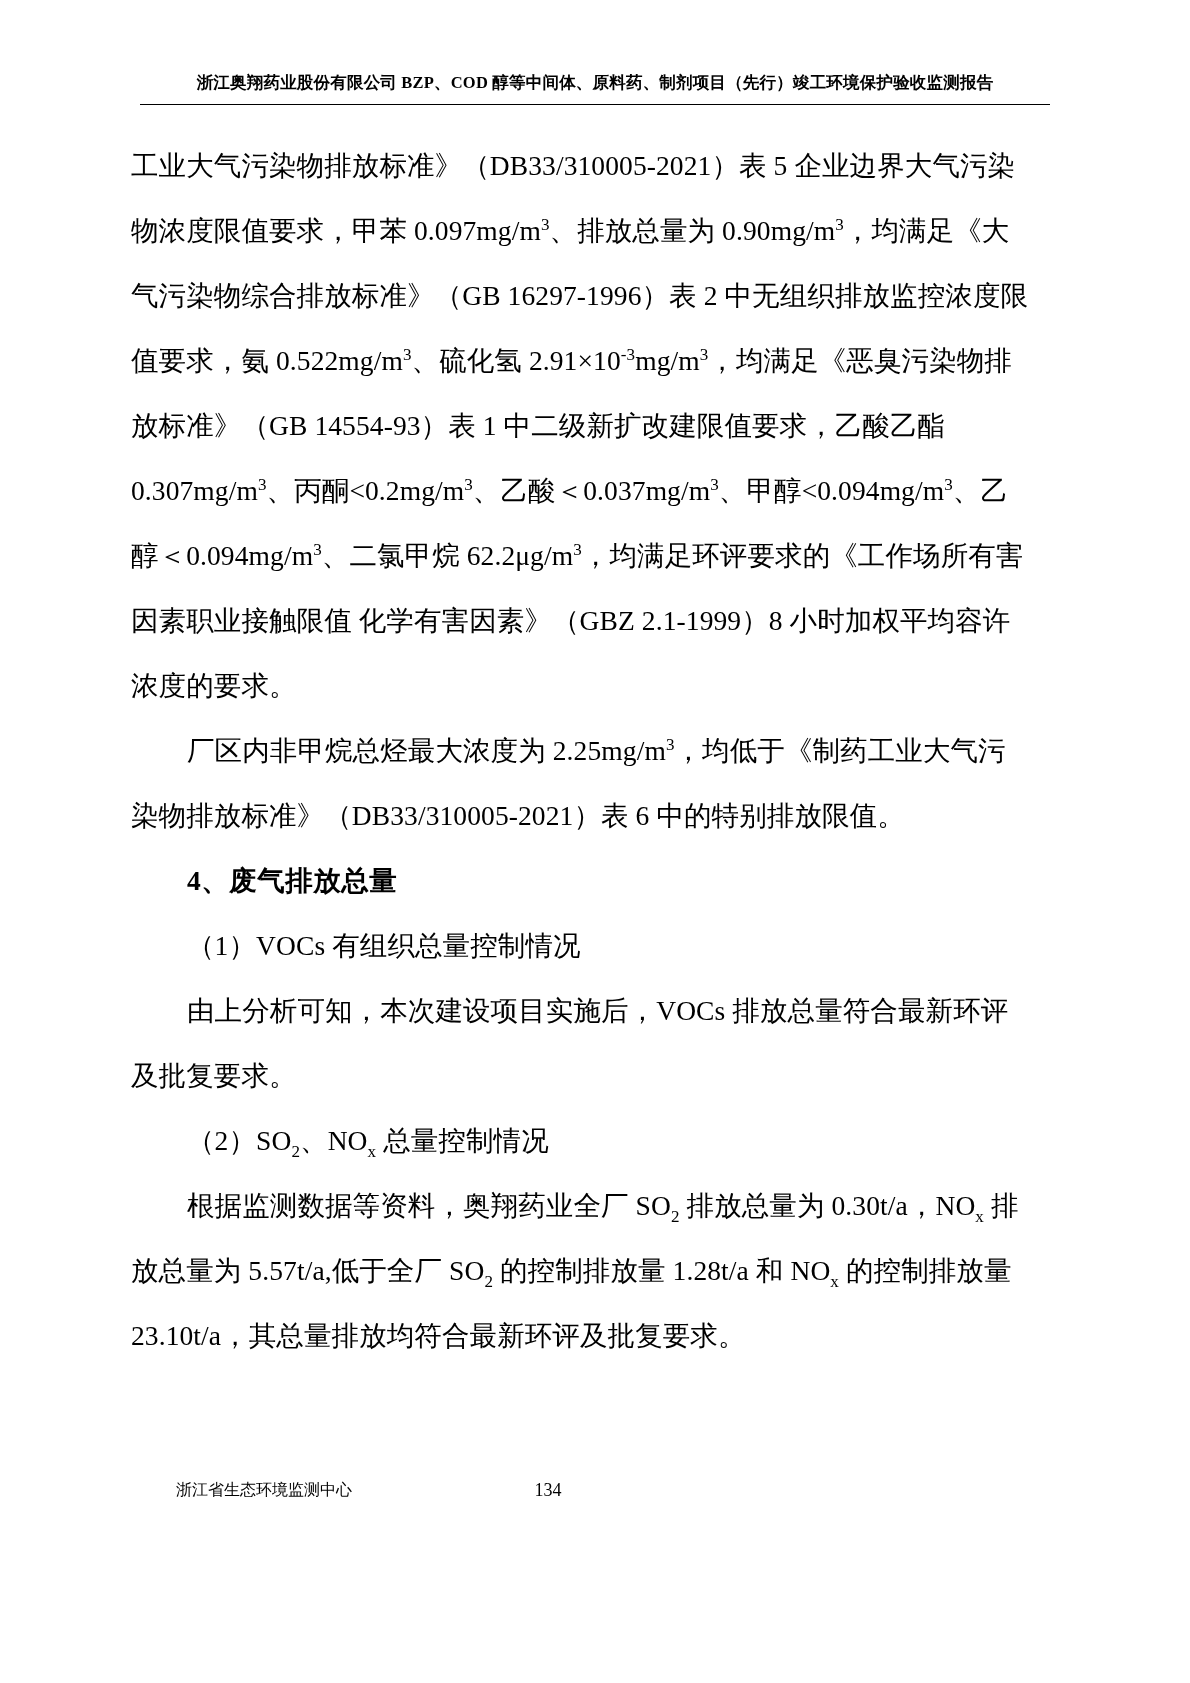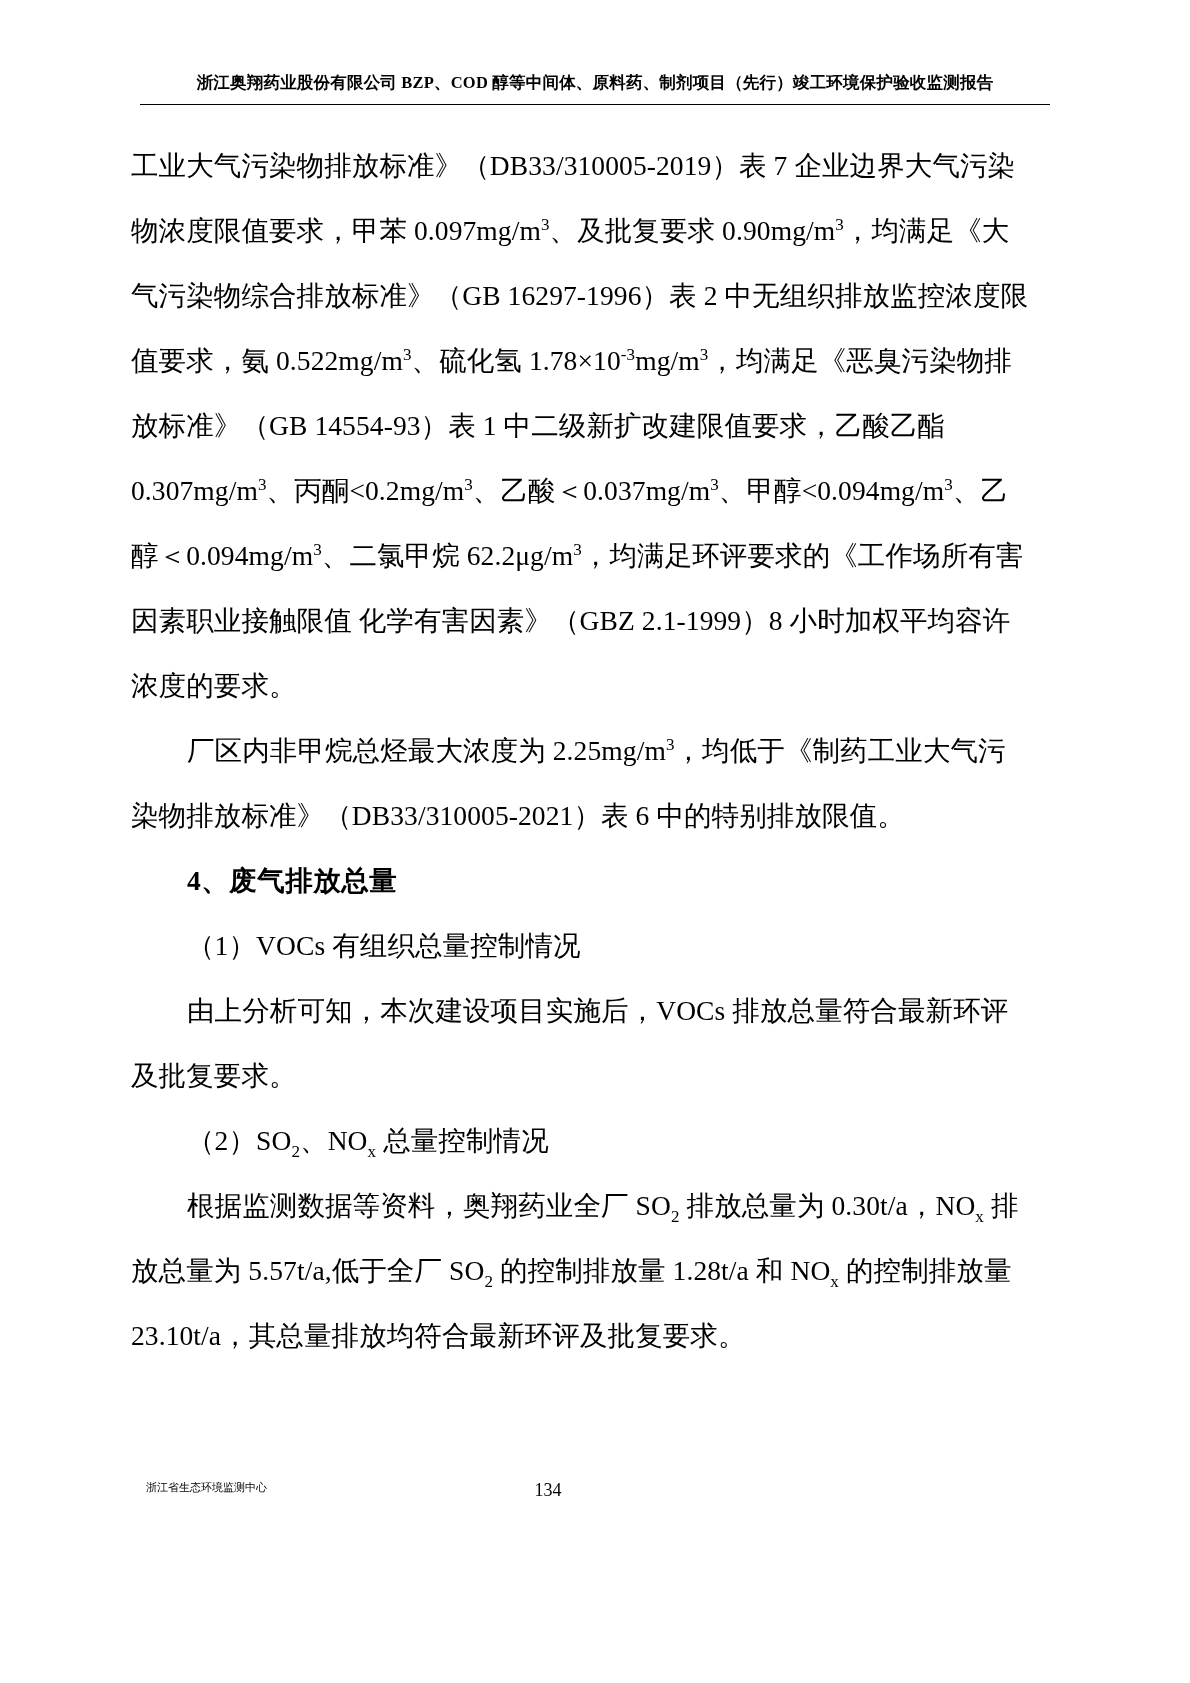--- a/index.html
+++ b/index.html
@@ -69,50 +69,50 @@
   }
   sup, sub {
     font-size: 0.62em;
     line-height: 0;
   }
   sup { vertical-align: super; }
   sub { vertical-align: sub; }
   
   .footer-left {
     position: absolute;
-    left: 146px;
+    left: 176px;
     top: 1480px;
-    font-size: 11px;
+    font-size: 16px;
   }
   .footer-page {
     position: absolute;
     left: 0;
     top: 1480px;
     width: 1096px;
     text-align: center;
     font-size: 18px;
   }
 </style>
 </head>
 <body>
 
 <div class="page">
 
   <div class="header">浙江奥翔药业股份有限公司 BZP、COD 醇等中间体、原料药、制剂项目（先行）竣工环境保护验收监测报告</div>
   <div class="header-rule"></div>
 
   <div class="content">
 
-    <p><span>工业大气污染物排放标准》（DB33/310005-2019）表 7 企业边界大气污染</span></p>
+    <p><span>工业大气污染物排放标准》（DB33/310005-2021）表 5 企业边界大气污染</span></p>
 
-    <p><span>物浓度限值要求，甲苯 0.097mg/m</span><sup>3</sup><span>、及批复要求 0.90mg/m</span><sup>3</sup><span>，均满足《大</span></p>
+    <p><span>物浓度限值要求，甲苯 0.097mg/m</span><sup>3</sup><span>、排放总量为 0.90mg/m</span><sup>3</sup><span>，均满足《大</span></p>
 
     <p><span>气污染物综合排放标准》（GB 16297-1996）表 2 中无组织排放监控浓度限</span></p>
 
-    <p><span>值要求，氨 0.522mg/m</span><sup>3</sup><span>、硫化氢 1.78×10</span><sup>-3</sup><span>mg/m</span><sup>3</sup><span>，均满足《恶臭污染物排</span></p>
+    <p><span>值要求，氨 0.522mg/m</span><sup>3</sup><span>、硫化氢 2.91×10</span><sup>-3</sup><span>mg/m</span><sup>3</sup><span>，均满足《恶臭污染物排</span></p>
 
     <p><span>放标准》（GB 14554-93）表 1 中二级新扩改建限值要求，乙酸乙酯</span></p>
 
     <p><span>0.307mg/m</span><sup>3</sup><span>、丙酮&lt;0.2mg/m</span><sup>3</sup><span>、乙酸＜0.037mg/m</span><sup>3</sup><span>、甲醇&lt;0.094mg/m</span><sup>3</sup><span>、乙</span></p>
 
     <p><span>醇＜0.094mg/m</span><sup>3</sup><span>、二氯甲烷 62.2μg/m</span><sup>3</sup><span>，均满足环评要求的《工作场所有害</span></p>
 
     <p><span>因素职业接触限值  化学有害因素》（GBZ 2.1-1999）8 小时加权平均容许</span></p>
 
     <p><span>浓度的要求。</span></p>

